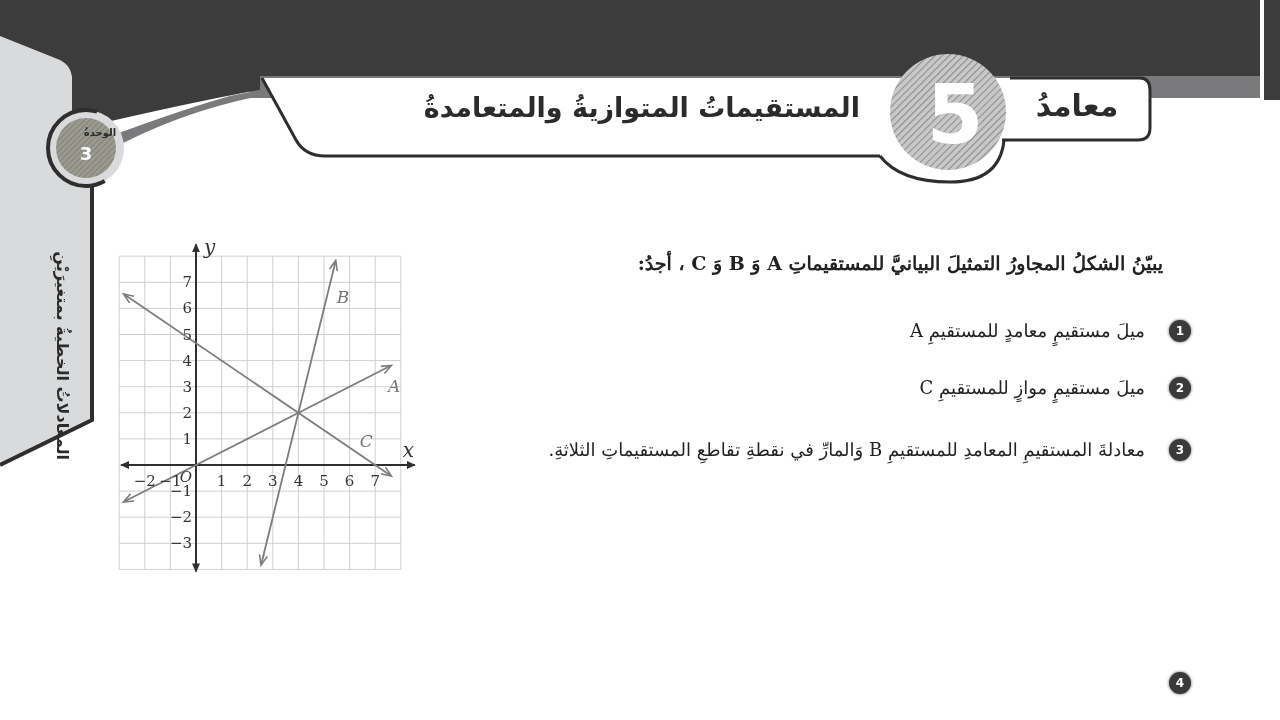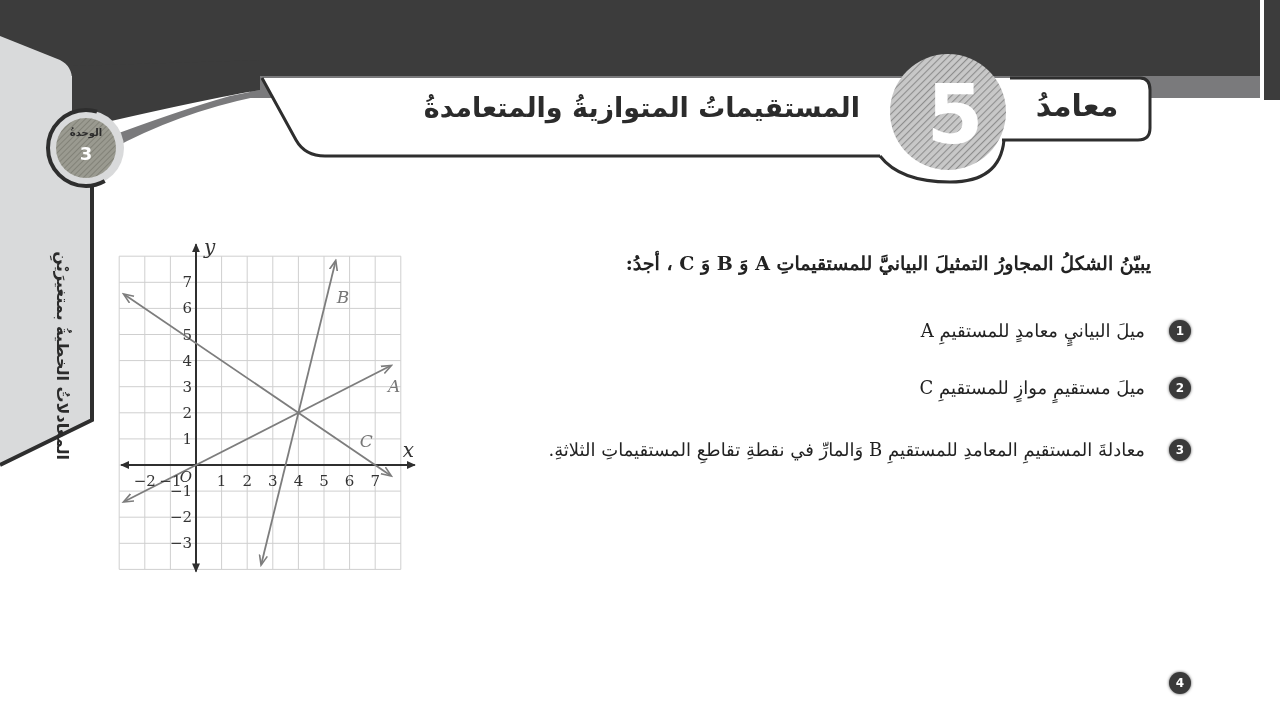--- a/index.html
+++ b/index.html
@@ -5,24 +5,24 @@
   html,body{margin:0;padding:0;}
   body{width:1280px;height:720px;position:relative;overflow:hidden;background:#ffffff;font-family:"DejaVu Serif",serif;}
   .topbar{position:absolute;left:0;top:0;width:1280px;height:76px;background:#3c3c3c;}
   .topbar-strip{position:absolute;left:250px;top:76px;width:1010px;height:22px;background:#7a7a7c;}
   .right-edge{position:absolute;left:1260px;top:0;width:4px;height:100px;background:#ffffff;}
   .right-edge2{position:absolute;left:1264px;top:0;width:16px;height:100px;background:#3c3c3c;}
   svg{position:absolute;left:0;top:0;}
   .lesson-label{position:absolute;left:1022px;top:88px;width:110px;font-family:"DejaVu Sans",sans-serif;font-weight:bold;font-size:30px;color:#2b2b2b;text-align:center;direction:rtl;}
   .lesson-num{position:absolute;left:900px;top:60px;width:110px;height:110px;font-family:"DejaVu Sans",sans-serif;font-weight:bold;font-size:82px;color:#ffffff;text-align:center;line-height:110px;}
   .lesson-title{position:absolute;left:330px;top:92px;width:530px;font-family:"DejaVu Sans",sans-serif;font-weight:bold;font-size:27px;color:#2b2b2b;direction:rtl;text-align:right;}
-  .unit-label{position:absolute;left:58px;top:127px;width:56px;text-align:center;font-family:"DejaVu Sans",sans-serif;font-weight:bold;font-size:10px;color:#2b2b2b;}
+  .unit-label{position:absolute;left:72px;top:127px;width:56px;text-align:center;font-family:"DejaVu Sans",sans-serif;font-weight:bold;font-size:10px;color:#2b2b2b;}
   .unit-num{position:absolute;left:58px;top:143px;width:56px;text-align:center;font-family:"DejaVu Sans",sans-serif;font-weight:bold;font-size:18px;color:#ffffff;}
   .unit-title{position:absolute;left:20px;top:200px;width:260px;height:30px;transform-origin:0 0;transform:translate(52px,0) rotate(90deg);font-family:"DejaVu Sans",sans-serif;font-weight:bold;font-size:16px;color:#2b2b2b;direction:rtl;text-align:right;white-space:nowrap;}
-  .intro{position:absolute;right:129px;top:252px;width:700px;direction:rtl;text-align:right;font-size:19px;font-weight:bold;color:#222;}
+  .intro{position:absolute;right:117px;top:252px;width:700px;direction:rtl;text-align:right;font-size:19px;font-weight:bold;color:#222;}
   .item{position:absolute;right:135px;width:680px;direction:rtl;text-align:right;font-size:18px;color:#222;line-height:46px;}
   .item .bullet{position:absolute;right:-46px;top:12px;width:22px;height:22px;border-radius:50%;background:#3a3a3a;color:#fff;font-family:"DejaVu Sans",sans-serif;font-weight:bold;font-size:12px;line-height:22px;text-align:center;box-shadow:0 0 3px #555;}
 </style>
 </head>
 <body>
 
 <div class="topbar"></div>
 <div class="topbar-strip"></div>
 <div class="right-edge"></div>
 <div class="right-edge2"></div>
@@ -127,21 +127,21 @@
     <text x="204" y="254.2" font-style="italic" font-size="20" font-family="DejaVu Serif, serif" fill="#333">y</text>
     <text x="388" y="391.92" font-family="DejaVu Serif, serif" font-size="17" fill="#777" font-style="italic">A</text>
     <text x="336.8" y="303.17999999999995" font-family="DejaVu Serif, serif" font-size="17" fill="#777" font-style="italic">B</text>
     <text x="359.84000000000003" y="446.73" font-family="DejaVu Serif, serif" font-size="17" fill="#777" font-style="italic">C</text>
   </svg>
 
 <div class="intro">يبيّنُ الشكلُ المجاورُ التمثيلَ البيانيَّ للمستقيماتِ A وَ B وَ C ، أجدُ:</div>
 
 <div class="item" style="top:308px;">
   <span class="bullet">1</span>
-  <span>ميلَ البيانيٍ معامدٍ للمستقيمِ A</span>
+  <span>ميلَ مستقيمٍ معامدٍ للمستقيمِ A</span>
 </div>
 <div class="item" style="top:365px;">
   <span class="bullet">2</span>
   <span>ميلَ مستقيمٍ موازٍ للمستقيمِ C</span>
 </div>
 <div class="item" style="top:427px;">
   <span class="bullet">3</span>
   <span>معادلةَ المستقيمِ المعامدِ للمستقيمِ B وَالمارِّ في نقطةِ تقاطعِ المستقيماتِ الثلاثةِ.</span>
 </div>
 <div class="item" style="top:660px;width:860px;">

